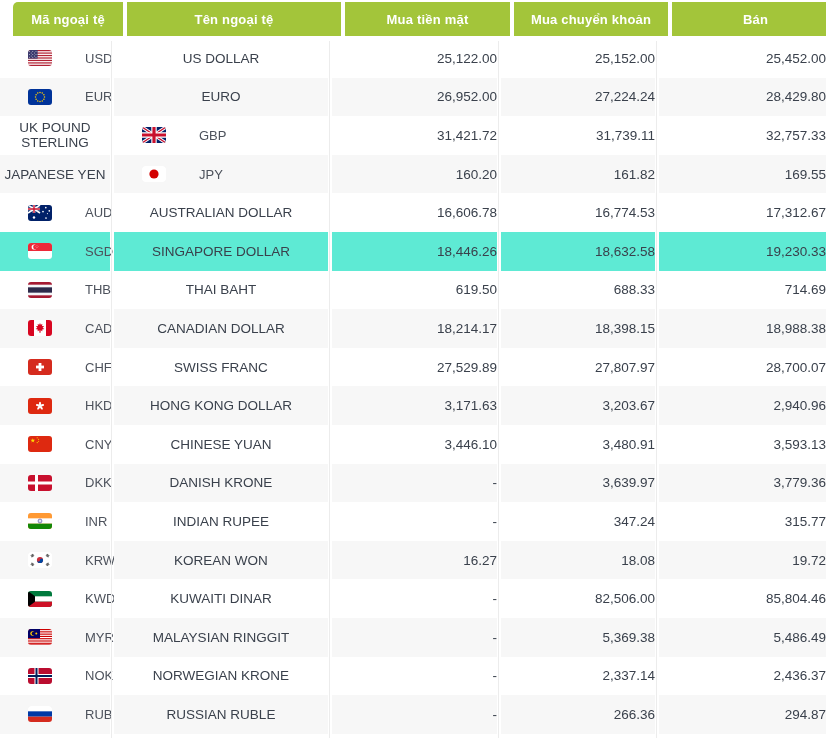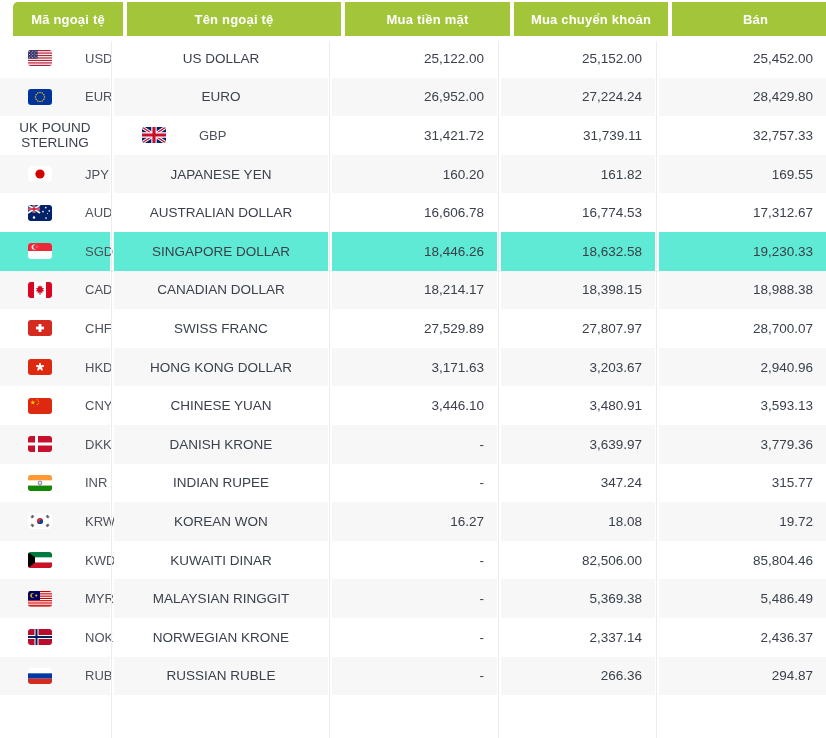--- a/index.html
+++ b/index.html
@@ -29,21 +29,21 @@
     column-gap:4px;cursor:pointer;
   }
   .td{
     display:flex;align-items:center;background:#fff;
     font-size:13.5px;color:#3a414c;
   }
   .tr.alt .td{background:#f7f7f7;}
   .tr.hl  .td{background:#5eead4;}
   .td.c-code{padding-left:28px;gap:9px;}
   .td.c-name{justify-content:center;text-align:center;}
-  .td.c-num{justify-content:flex-end;padding-right:13px;}
+  .td.c-num{justify-content:flex-end;}
   .code{font-size:13px;color:#4d525c;margin-left:24px;}
   .flag{
     flex:none;width:24px;height:16px;border-radius:3px;overflow:hidden;
     box-shadow:inset 0 0 0 1px rgba(0,0,0,.08);position:relative;display:block;
   }
   .flag svg{display:block;width:24px;height:16px;}
   
   .vline{
     position:absolute;top:39px;bottom:0;width:1px;background:#ececec;
     pointer-events:none;z-index:2;
@@ -140,30 +140,30 @@
               <path d="M12,0 V16 M0,8 H24" stroke="#C8102E" stroke-width="3.2"></path>
             </svg>
           </span>
           <span class="code">GBP</span>
         </div>
         <div class="td c-num">31,421.72</div>
         <div class="td c-num">31,739.11</div>
         <div class="td c-num">32,757.33</div>
       </div>
       <div class="tr alt">
+        <div class="td c-name">JAPANESE YEN</div>
         <div class="td c-code">
           <span class="flag">
             <svg viewBox="0 0 24 16">
               <rect width="24" height="16" fill="#fff"></rect>
               <circle cx="12" cy="8" r="4.6" fill="#D30000"></circle>
             </svg>
           </span>
           <span class="code">JPY</span>
         </div>
-        <div class="td c-name">JAPANESE YEN</div>
         <div class="td c-num">160.20</div>
         <div class="td c-num">161.82</div>
         <div class="td c-num">169.55</div>
       </div>
       <div class="tr">
         <div class="td c-code">
           <span class="flag">
             <svg viewBox="0 0 24 16">
               <rect width="24" height="16" fill="#012169"></rect>
               <path d="M0,0 L12,8 M12,0 L0,8" stroke="#fff" stroke-width="1.6"></path>
@@ -202,20 +202,36 @@
                 <circle cx="7.9" cy="3.5" r=".32"></circle>
               </g>
             </svg>
           </span>
           <span class="code">SGD</span>
         </div>
         <div class="td c-name">SINGAPORE DOLLAR</div>
         <div class="td c-num">18,446.26</div>
         <div class="td c-num">18,632.58</div>
         <div class="td c-num">19,230.33</div>
+      </div>
+      <div class="tr">
+        <div class="td c-code">
+          <span class="flag">
+            <svg viewBox="0 0 24 16">
+              <rect width="24" height="16" fill="#A51931"></rect>
+              <rect y="2.67" width="24" height="10.66" fill="#F4F5F8"></rect>
+              <rect y="5.33" width="24" height="5.33" fill="#2D2A4A"></rect>
+            </svg>
+          </span>
+          <span class="code">THB</span>
+        </div>
+        <div class="td c-name">THAI BAHT</div>
+        <div class="td c-num">619.50</div>
+        <div class="td c-num">688.33</div>
+        <div class="td c-num">714.69</div>
       </div>
       <div class="tr alt">
         <div class="td c-code">
           <span class="flag">
             <svg viewBox="0 0 24 16">
               <rect width="24" height="16" fill="#fff"></rect>
               <rect width="6" height="16" fill="#D80621"></rect>
               <rect x="18" width="6" height="16" fill="#D80621"></rect>
               <path fill="#D80621" d="M12 3 L12.8 4.8 L14.4 4 L14 6 L16.2 6.2 L14.6 7.7 L16.4 8.9 L14.2 9.4 L14.4 11.2 L12.6 10.3 L12.6 12.8 L11.4 12.8 L11.4 10.3 L9.6 11.2 L9.8 9.4 L7.6 8.9 L9.4 7.7 L7.8 6.2 L10 6 L9.6 4 L11.2 4.8 Z"></path>
             </svg>

